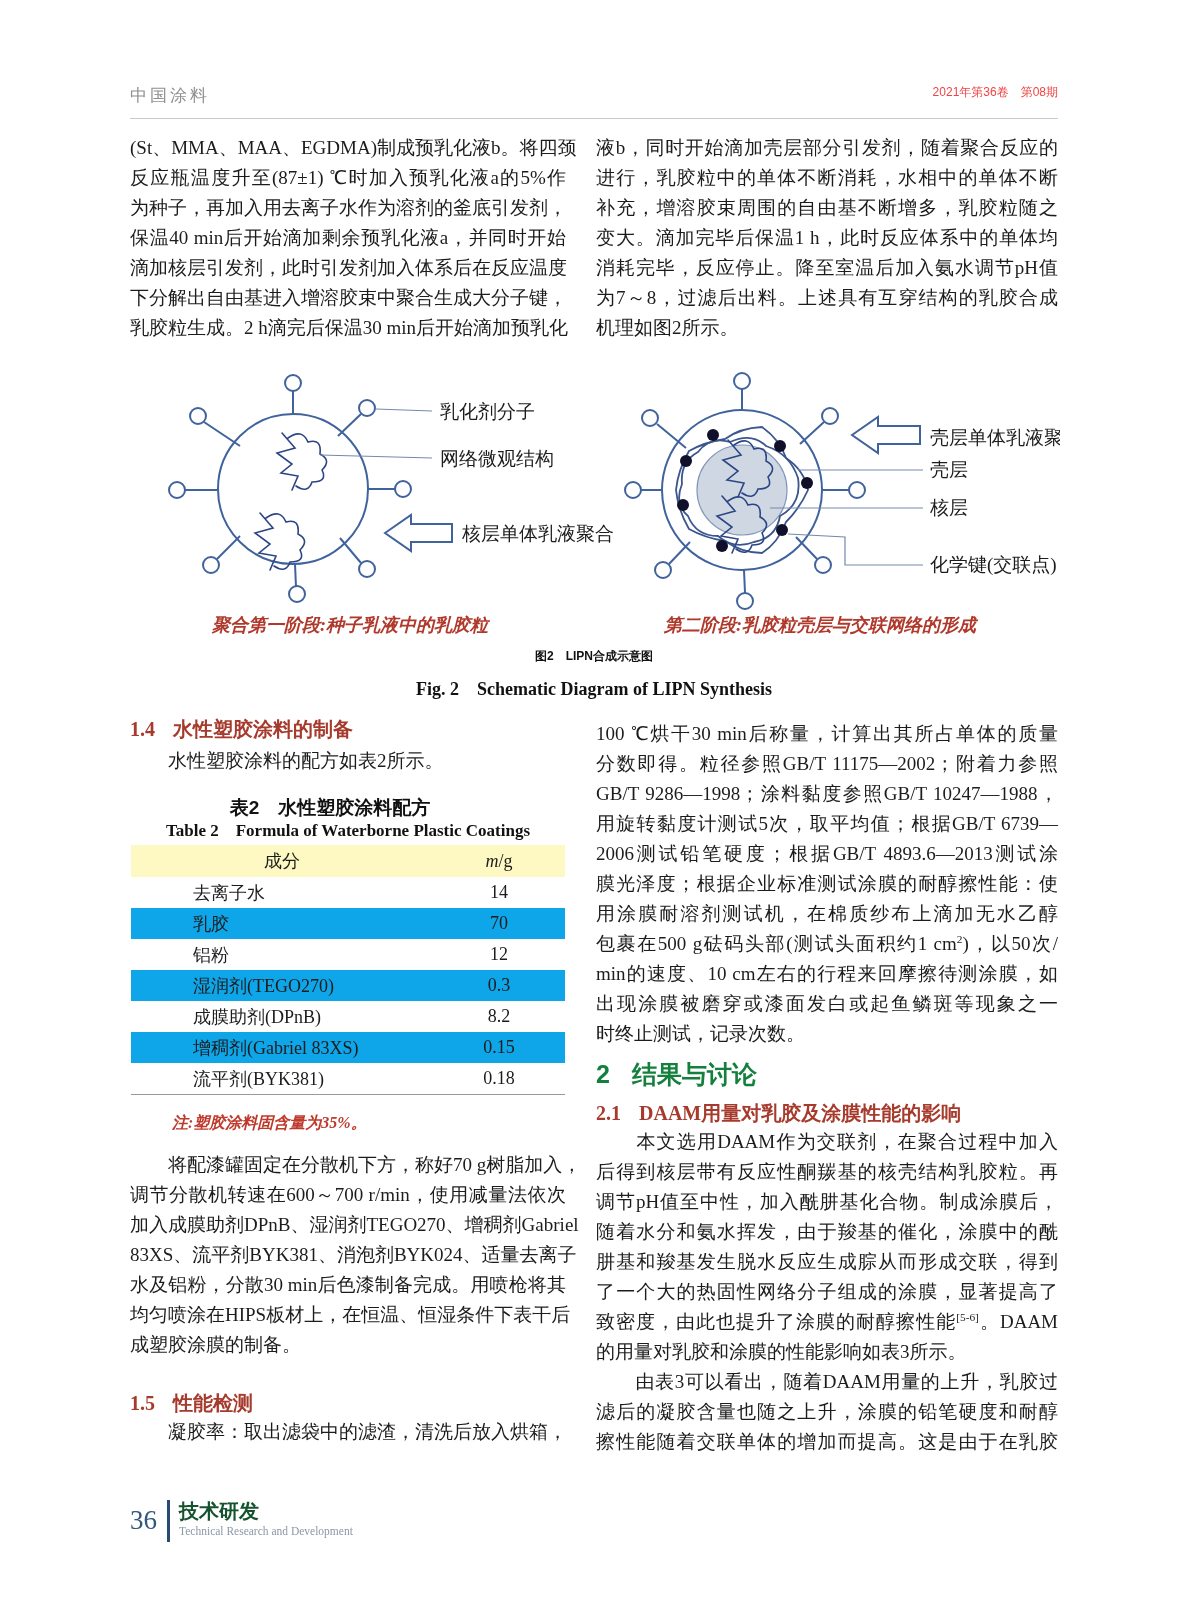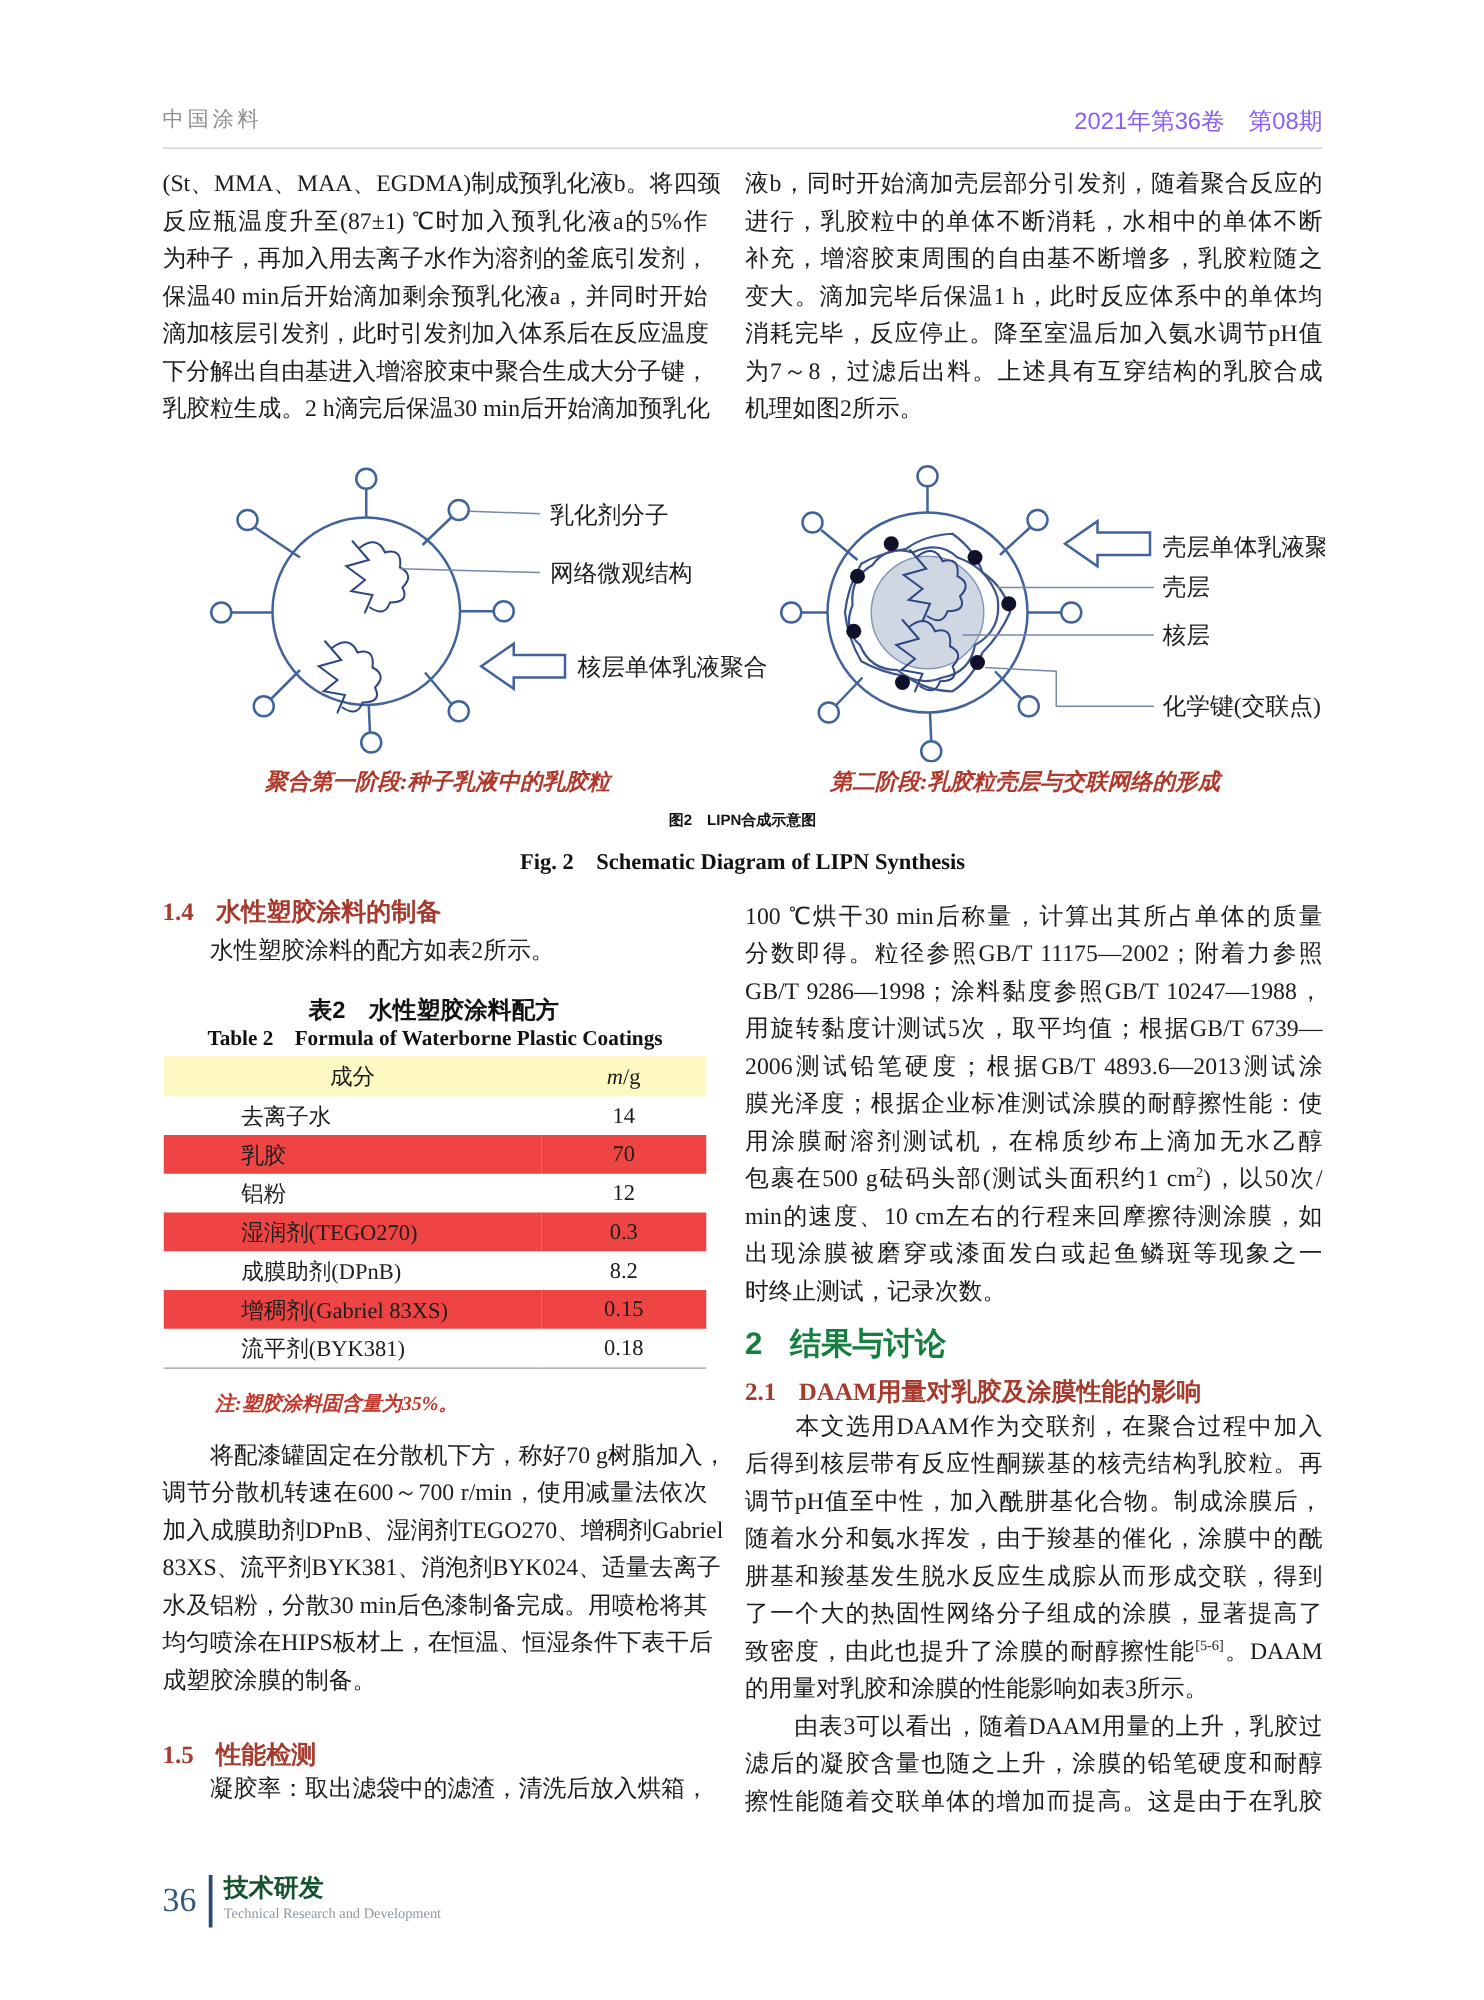--- a/index.html
+++ b/index.html
@@ -1,21 +1,21 @@
 <!DOCTYPE html>
 <html><head>
 <meta charset="utf-8">
 <style>
   html,body{margin:0;padding:0;background:#ffffff;}
   .page{position:relative;width:1187px;height:1600px;background:#fff;overflow:hidden;
         font-family:"Liberation Serif",serif;color:#1c1c1c;}
   .abs{position:absolute;}
   
   .journal{font-family:"Liberation Sans",sans-serif;font-size:17px;color:#8f8f8f;letter-spacing:3px;}
-  .issue{font-family:"Liberation Sans",sans-serif;font-size:19px;color:#8b5cf6;}
+  .issue{font-family:"Liberation Sans",sans-serif;font-size:12px;color:#ef4444;}
   .hrule{height:1px;background:#c9c9c9;}
   
   .tcol{font-size:19px;line-height:30px;}
   .tline{text-align:justify;text-align-last:justify;white-space:nowrap;}
   .tline.nostretch{text-align-last:left;}
   sup{font-size:0.6em;vertical-align:super;line-height:0;}
   
   .h-red{font-family:Liberation Serif, serif;font-weight:bold;color:#a63a2c;font-size:20px;}
   .h-red .num{margin-right:18px;}
   .h-red-big{font-family:"Liberation Sans",sans-serif;font-weight:bold;color:#15803d;font-size:25px;}
@@ -27,21 +27,21 @@
   
   .tbl-title-zh{font-family:"Liberation Sans",sans-serif;font-weight:bold;font-size:19px;text-align:center;color:#111;}
   .tbl-title-en{font-weight:bold;font-size:17px;text-align:center;color:#111;}
   table.t2{border-collapse:collapse;width:434px;font-size:18px;}
   table.t2 th{background:#fef9c3;font-weight:normal;height:30px;}
   table.t2 th.c1{text-align:center;}
   table.t2 th.c2{text-align:center;}
   table.t2 td{height:29px;}
   table.t2 td.c1{padding-left:62px;text-align:left;}
   table.t2 td.c2{text-align:center;width:130px;}
-  table.t2 tr.alt{background:#ef4444;padding-left:12px;}
+  table.t2 tr.alt{background:#0ea5e9;padding-left:12px;}
   table.t2{border-bottom:1.5px solid #9a9a9a;}
   .tblnote{font-size:16px;font-style:italic;font-weight:bold;color:#bf392c;}
   
   .footer{display:flex;align-items:flex-start;}
   .pagenum{font-size:27px;color:#33577f;line-height:40px;margin-right:10px;}
   .fbar{width:3px;height:42px;background:#2a4a73;margin-right:9px;}
   .fzh{font-family:"Liberation Sans",sans-serif;font-weight:bold;font-size:20px;color:#14532d;line-height:22px;}
   .fen{font-size:11.5px;color:#8c97a6;margin-top:3px;}
   
   .figsvg text{font-size:19px;fill:#1c1c1c;font-family:"Liberation Serif",serif;}
@@ -167,21 +167,21 @@
   <div class="abs figcap-zh" style="left:130px;top:648px;width:928px;">图2　LIPN合成示意图</div>
   <div class="abs figcap-en" style="left:130px;top:677px;width:928px;">Fig. 2　Schematic Diagram of LIPN Synthesis</div>
 
   <div class="abs h-red" style="left:130px;top:716px;">
     <span class="num">1.4</span><span>水性塑胶涂料的制备</span>
   </div>
   <div class="abs tcol" style="left:130px;top:746px;width:436px;">
       <div class="tline nostretch">　　水性塑胶涂料的配方如表2所示。</div>
     </div>
 
-  <div class="abs tbl-title-zh" style="left:130px;top:795px;width:434px;text-align:center;">表2　水性塑胶涂料配方</div>
+  <div class="abs tbl-title-zh" style="left:113px;top:795px;width:434px;text-align:center;">表2　水性塑胶涂料配方</div>
   <div class="abs tbl-title-en" style="left:131px;top:819px;width:434px;">Table 2　Formula of Waterborne Plastic Coatings</div>
   <table class="t2 abs" style="left:131px;top:845px;">
     <thead>
       <tr>
         <th class="c1">成分</th>
         <th class="c2"><i>m</i>/g</th>
       </tr>
     </thead>
     <tbody>
         <tr class="">

